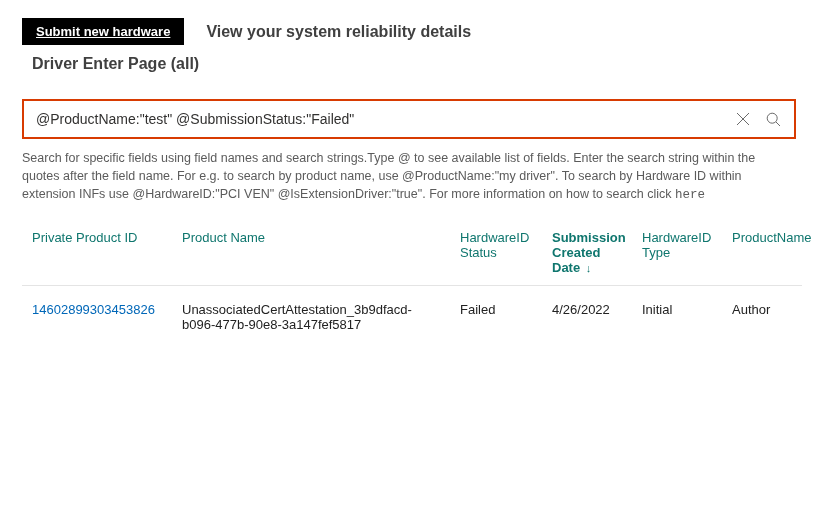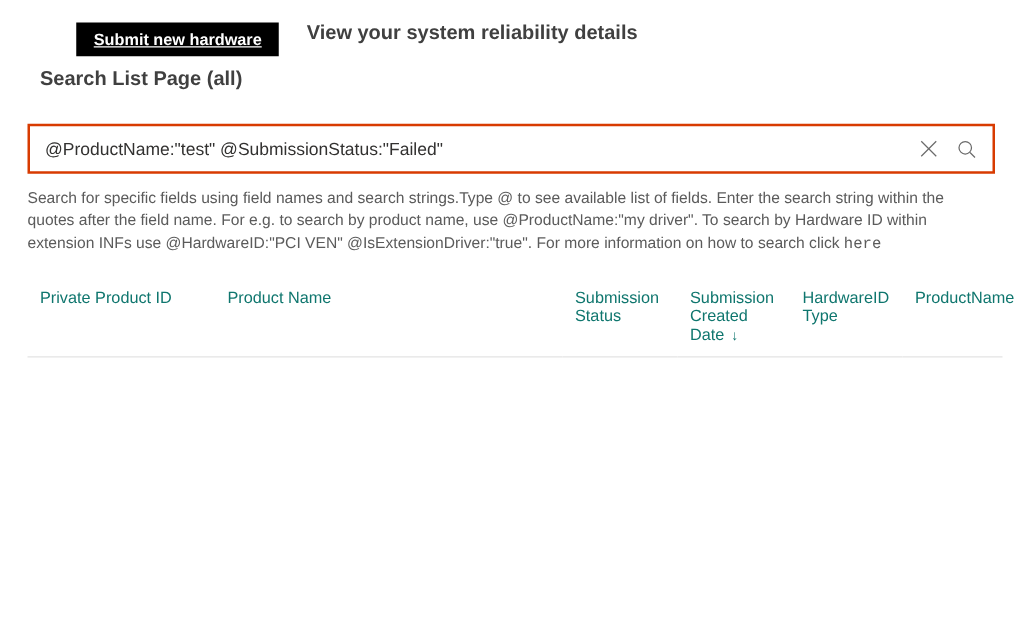--- a/index.html
+++ b/index.html
@@ -8,24 +8,24 @@
     font-size: 13px;
     color: #222;
     background: #fff;
     width: 818px;
     height: 507px;
     overflow: hidden;
     padding: 18px 0 0 0;
   }
   .top-actions {
     display: flex;
+    align-items: center;
     gap: 22px;
     padding-left: 22px;
     margin-bottom: 10px;
-    margin-left: 39px;
   }
   .submit-btn {
     background: #000;
     color: #fff;
     font-weight: 600;
     text-decoration: underline;
     padding: 6px 14px;
     font-size: 13px;
     border: none;
     cursor: pointer;
@@ -85,21 +85,21 @@
   table.grid th {
     text-align: left;
     font-weight: 400;
     color: #0f766e;
     font-size: 13px;
     padding: 8px 6px 10px 10px;
     border-bottom: 1px solid #e4e4e4;
     vertical-align: top;
   }
   table.grid th.sorted {
-    font-weight: 400;
+    font-weight: 700;
   }
   .sort-arrow {
     font-size: 11px;
     margin-left: 2px;
   }
   table.grid td {
     font-size: 13px;
     padding: 16px 6px 40px 10px;
     vertical-align: top;
     color: #222;
@@ -118,21 +118,21 @@
 </style>
 </head>
 <body>
 
 <div class="top-actions">
   <button class="submit-btn">Submit new hardware</button>
   <span class="link-blue">View your system reliability details</span>
 </div>
 
 <div class="secondary-link-row">
-  <span class="link-blue">Search List Page (all)</span>
+  <span class="link-blue">Driver Enter Page (all)</span>
 </div>
 
 <div class="search-wrap">
   <input type="text" value="@ProductName:&quot;test&quot; @SubmissionStatus:&quot;Failed&quot;" style="">
   <span class="icon-btn">
     <svg width="14" height="14" viewBox="0 0 14 14">
         <line x1="1" y1="1" x2="13" y2="13" stroke="#6b6b6b" stroke-width="1"></line>
         <line x1="13" y1="1" x2="1" y2="13" stroke="#6b6b6b" stroke-width="1"></line>
       </svg>
   </span>
@@ -154,24 +154,32 @@
       <col class="col-name">
       <col class="col-status">
       <col class="col-date">
       <col class="col-type">
       <col class="col-perm">
   </colgroup>
   <thead>
     <tr>
       <th>Private Product ID</th>
       <th>Product Name</th>
-      <th>Submission Status</th>
+      <th>HardwareID Status</th>
       <th class="sorted">
         <span>Submission Created Date</span>
         <span class="sort-arrow">↓</span>
       </th>
       <th>HardwareID Type</th>
       <th>ProductName</th>
     </tr>
   </thead>
   <tbody>
+    <tr>
+      <td><span class="id-link">14602899303453826</span></td>
+      <td>UnassociatedCertAttestation_3b9dfacd-b096-477b-90e8-3a147fef5817</td>
+      <td>Failed</td>
+      <td>4/26/2022</td>
+      <td>Initial</td>
+      <td>Author</td>
+    </tr>
   </tbody>
 </table>
 
 </body></html>

